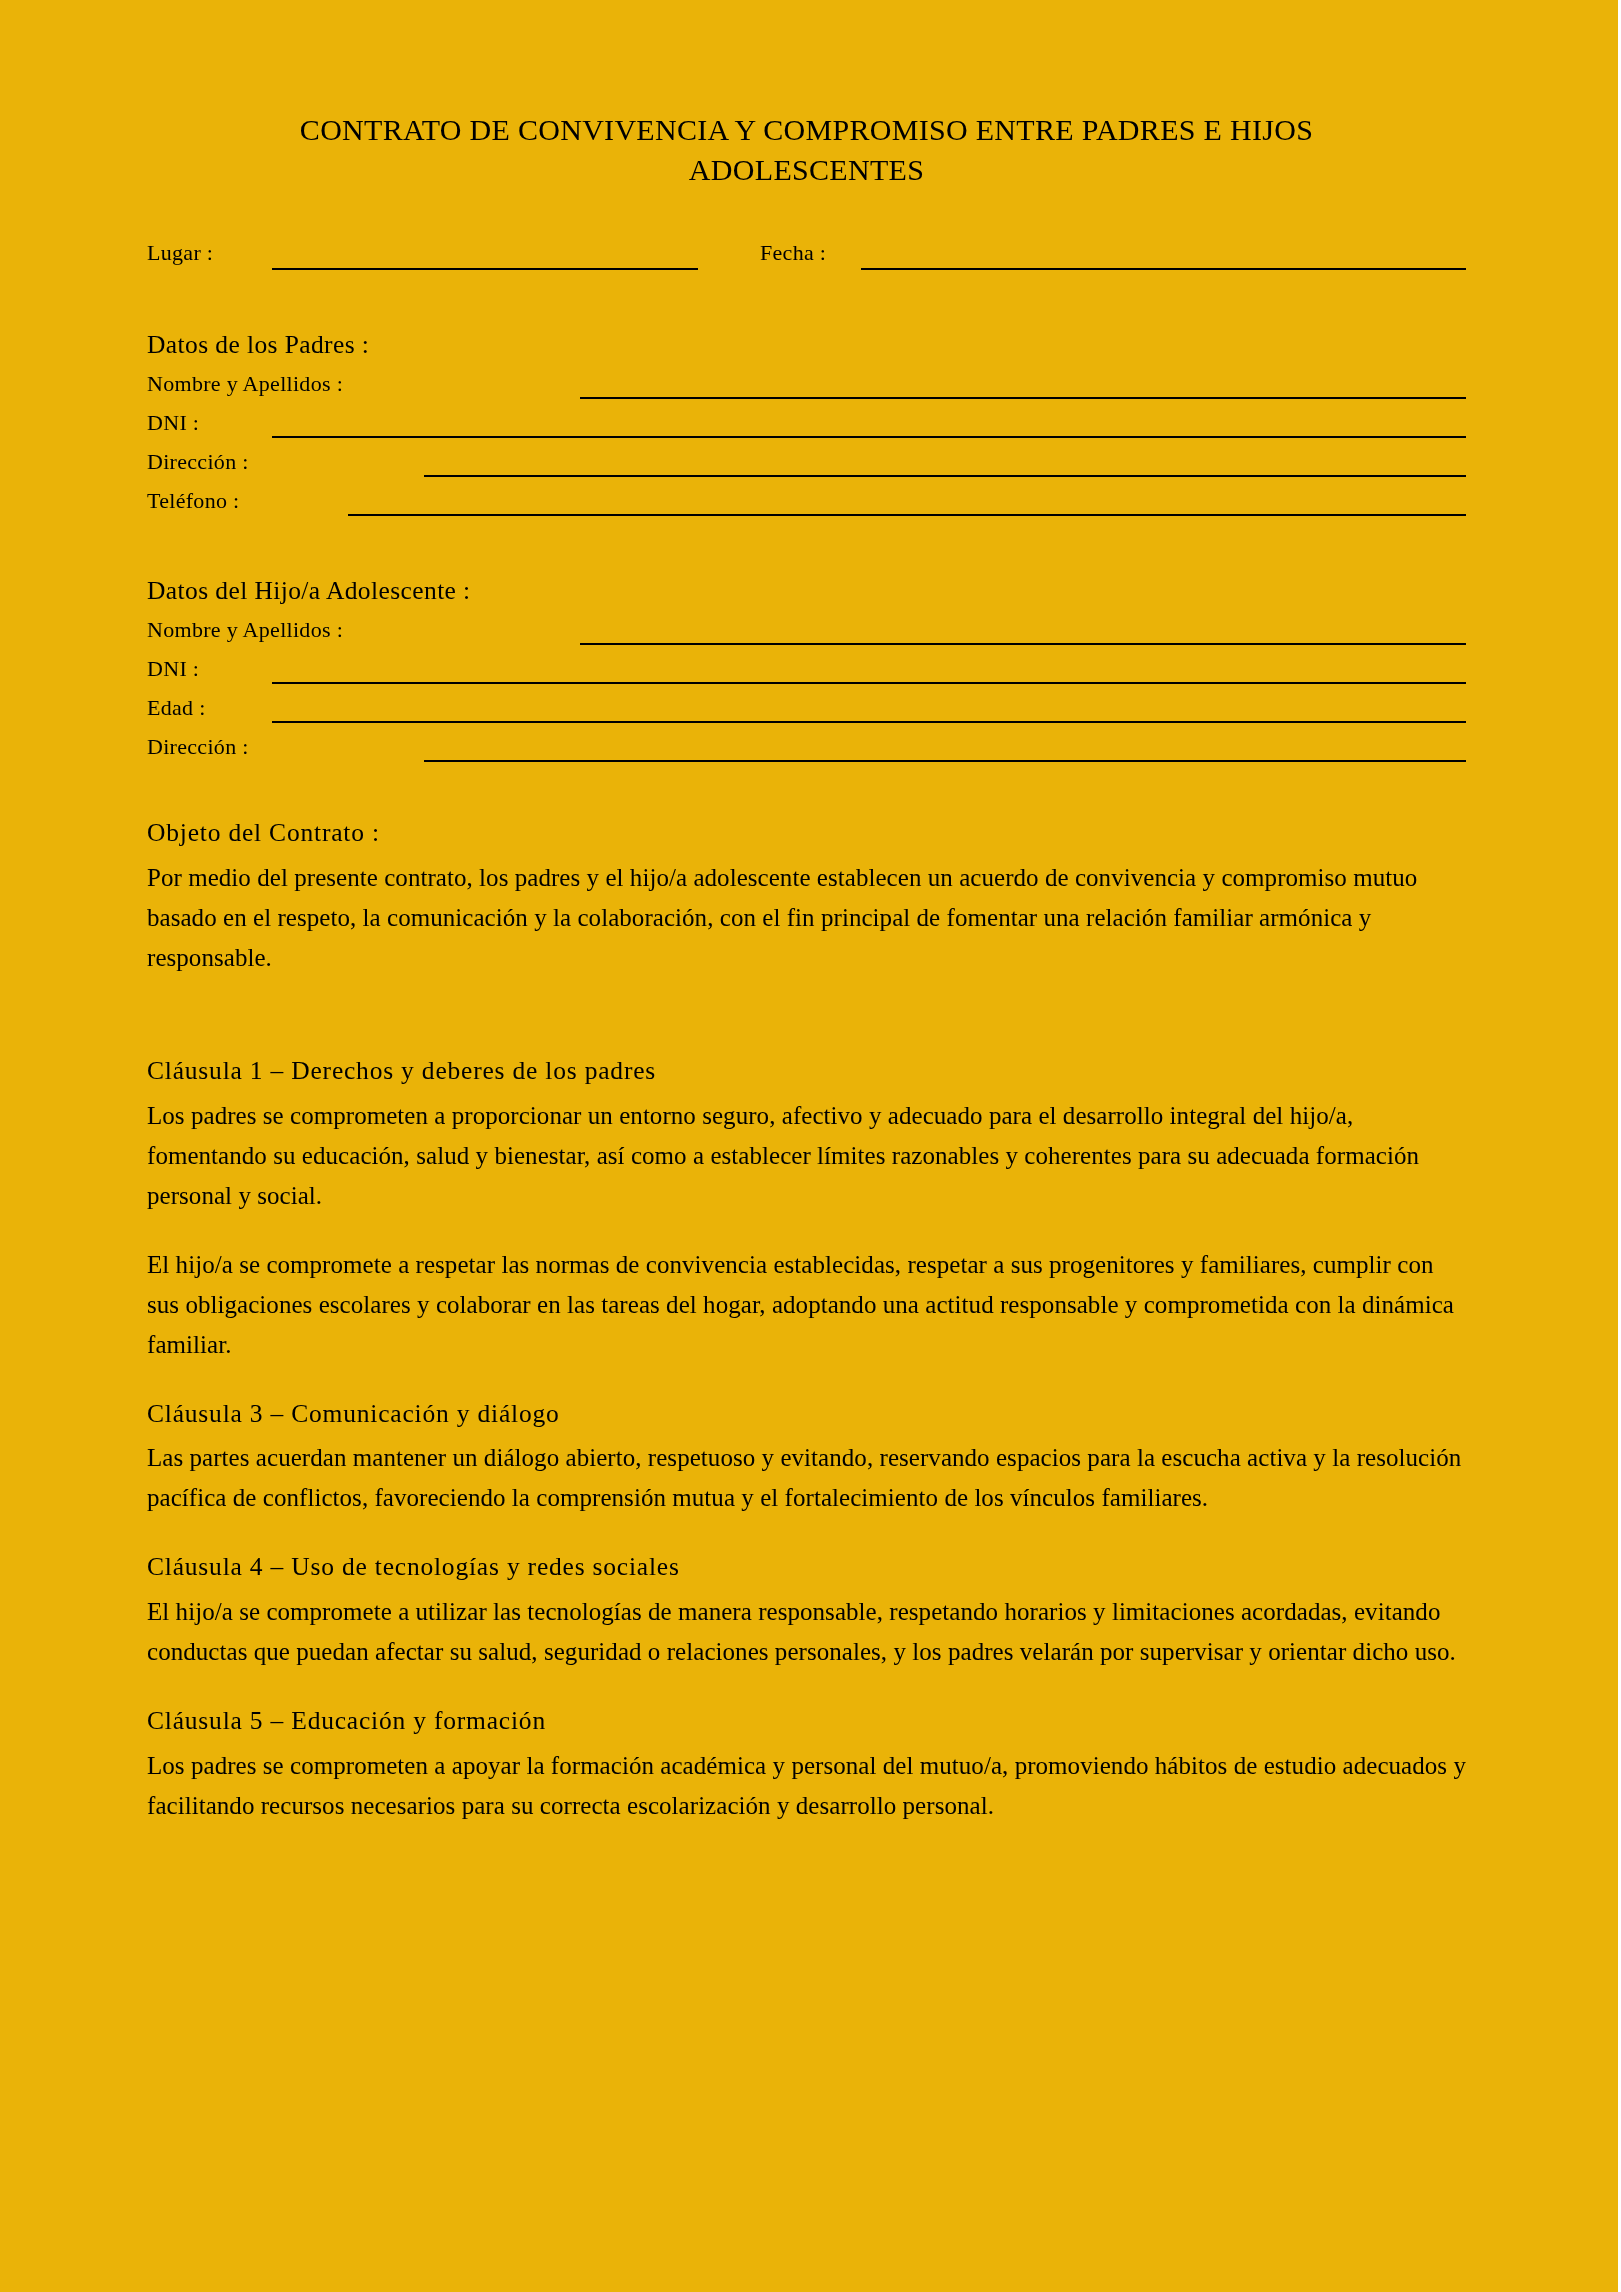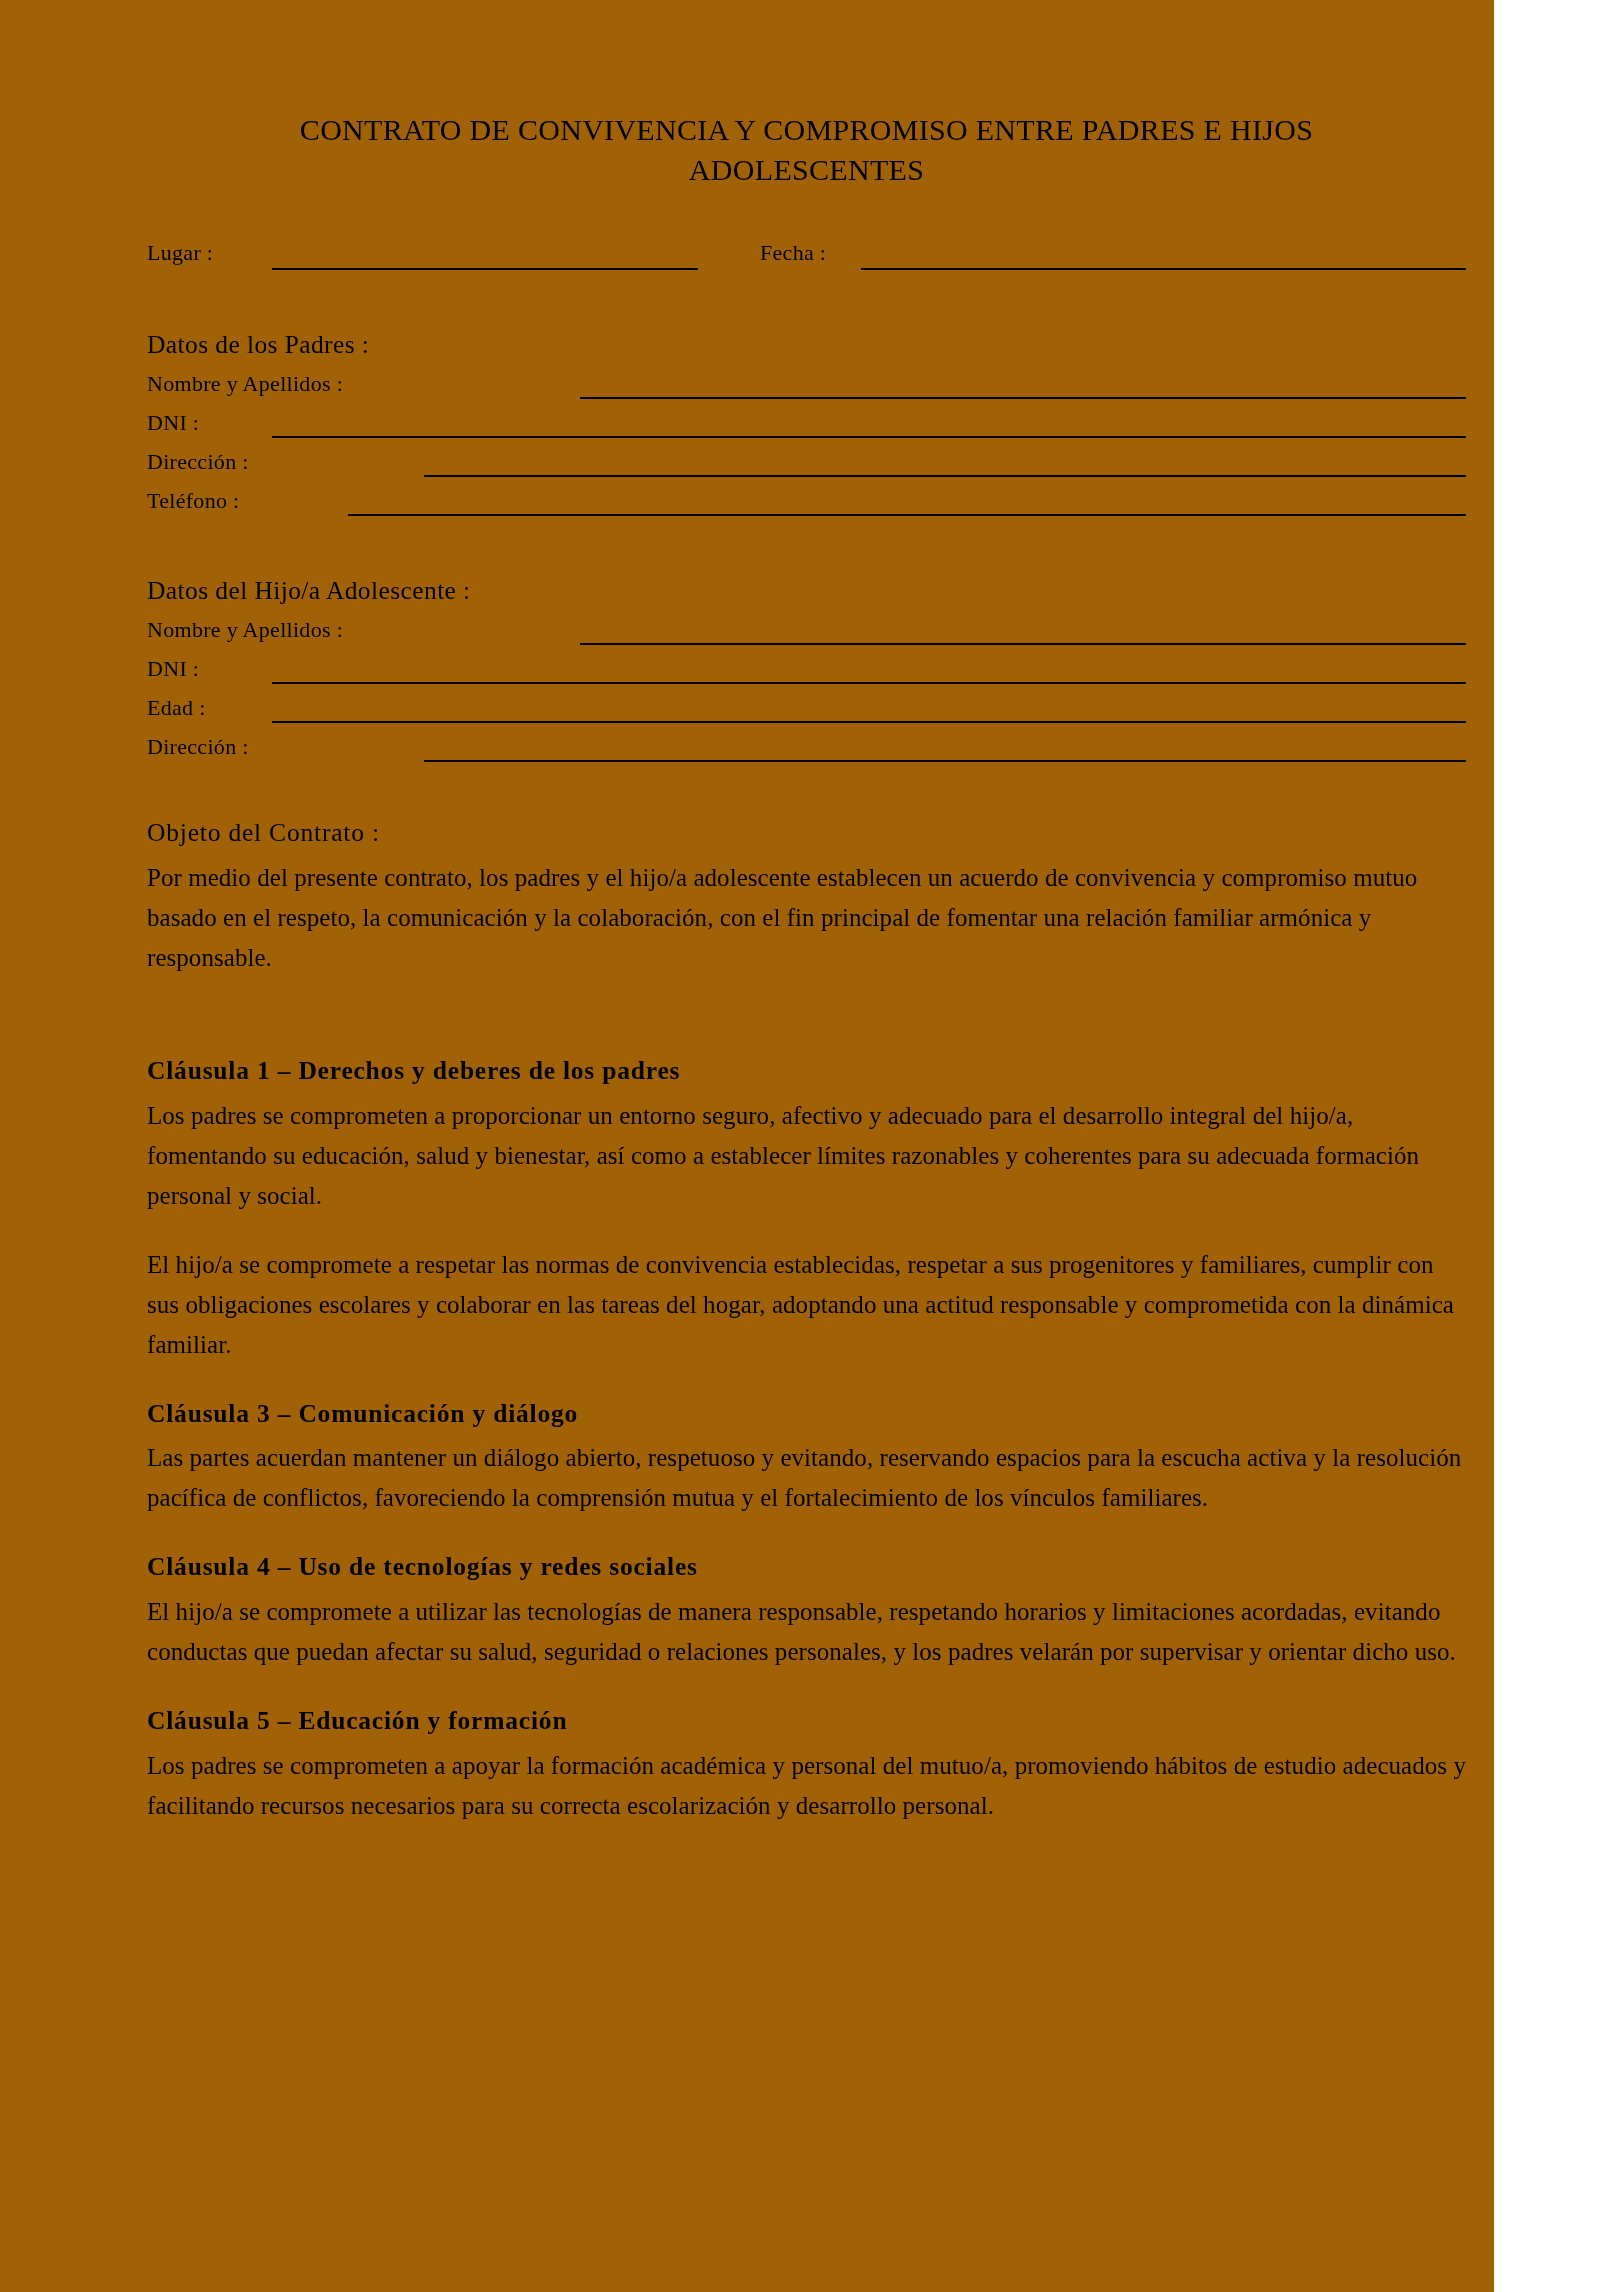--- a/index.html
+++ b/index.html
@@ -14,23 +14,23 @@
     position: relative;
     font-family: "Liberation Serif", "DejaVu Serif", serif;
     color: #000000;
     -webkit-font-smoothing: antialiased;
   }
 
   .page {
     position: absolute;
     top: 0;
     left: 0;
-    width: 1494px;
+    width: 1618px;
     height: 2293px;
-    background: #a16207;
+    background: #eab308;
     overflow: hidden;
   }
 
   
   .content {
     position: absolute;
     left: 147px;
     top: 0;
     width: 1319px;
   }
@@ -116,21 +116,20 @@
     letter-spacing: 0.05px;
     text-align: left;
   }
 
   .clause {
     margin-top: 29px;
   }
 
   .clause .sec-title {
     margin-bottom: 5.9px;
-    font-weight: bold;
   }
 
   .objeto-block { margin-top: 47px; }
   .objeto-block .sec-title { margin-bottom: 5.9px; }
 
   .clauses-start { margin-top: 73px; }
 </style>
 </head>
 <body>
 

